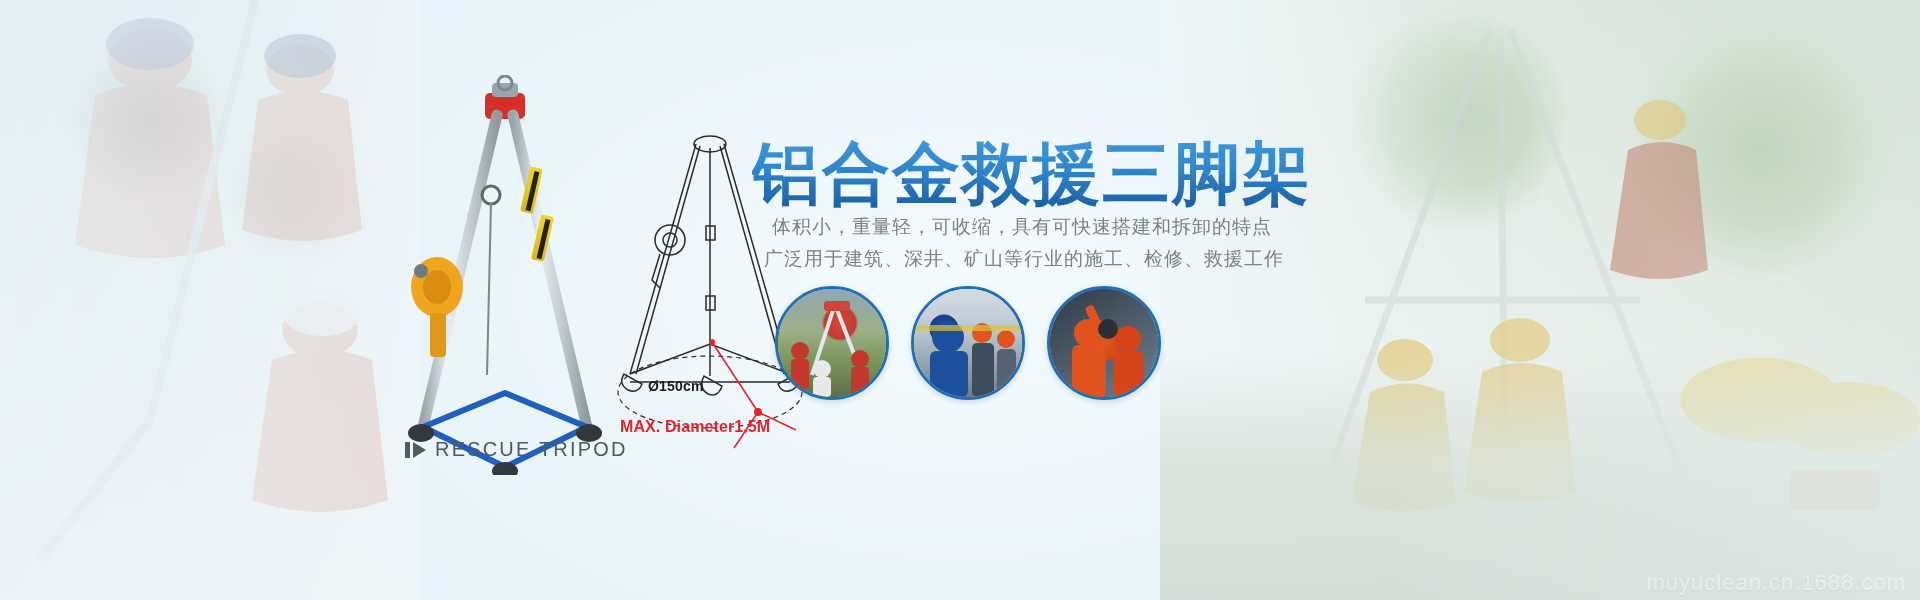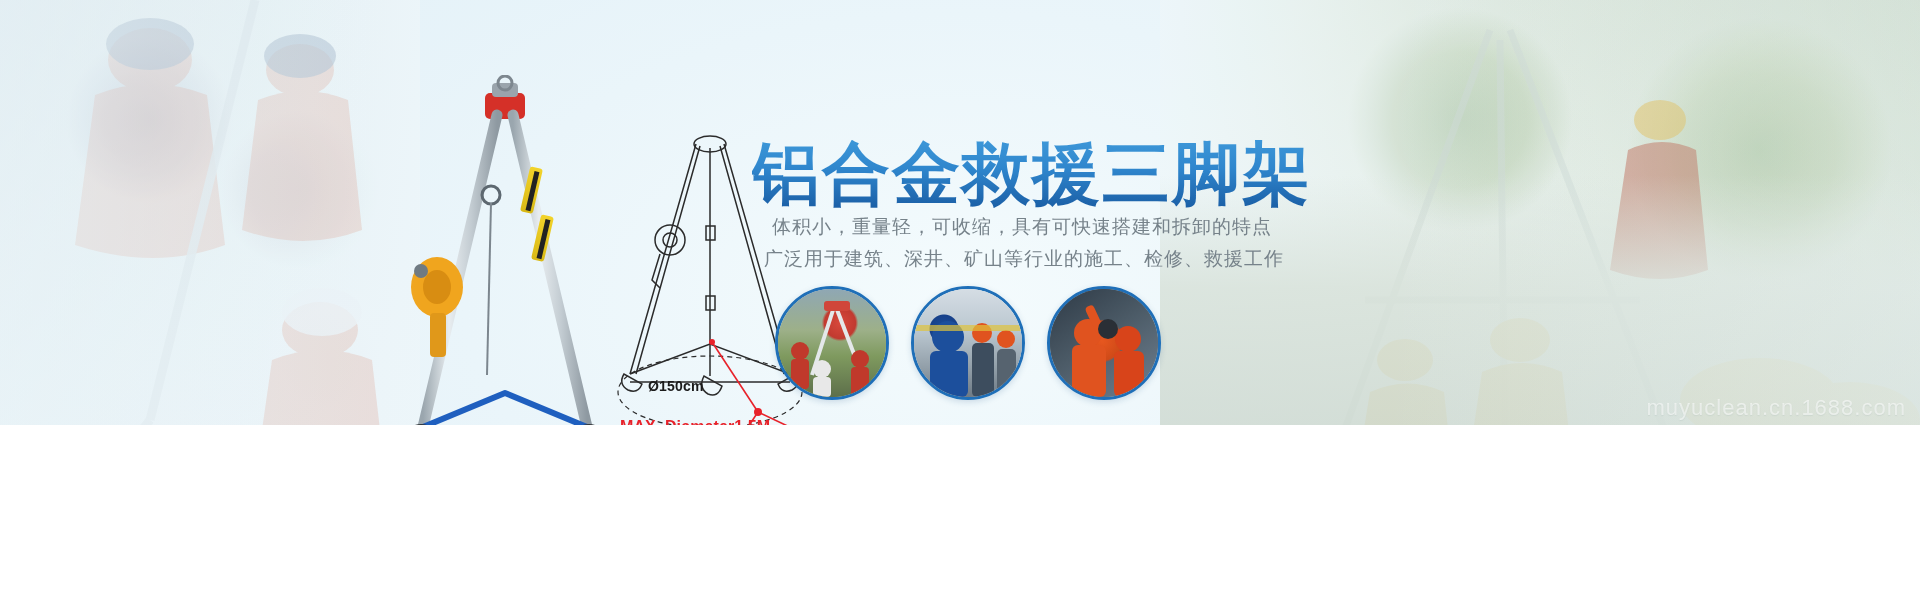--- a/index.html
+++ b/index.html
@@ -1,21 +1,21 @@
 <!DOCTYPE html>
 <html lang="zh"><head>
 <meta charset="utf-8">
 <title>Rescue Tripod Banner</title>
 <style>
   html,body{margin:0;padding:0;background:#fff;}
   body{font-family:"Liberation Sans","DejaVu Sans",sans-serif;}
 
   #banner{
     position:relative;
-    width:1920px;height:425px;
+    width:1920px;height:600px;
     overflow:hidden;
     background:#eef6fa;
   }
 
   
   .bg-base{
     position:absolute;inset:0;
     background:
       radial-gradient(ellipse 900px 520px at 960px 300px, #f4fbfd 0%, #eaf5fa 55%, #e3f1f8 100%);
   }

